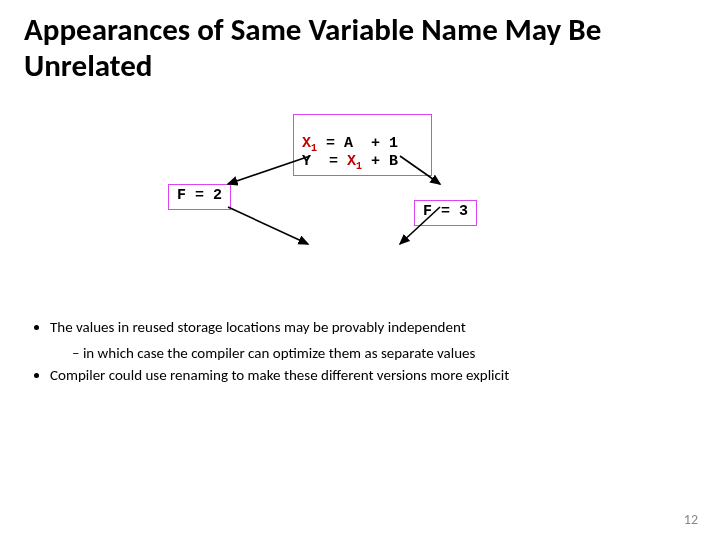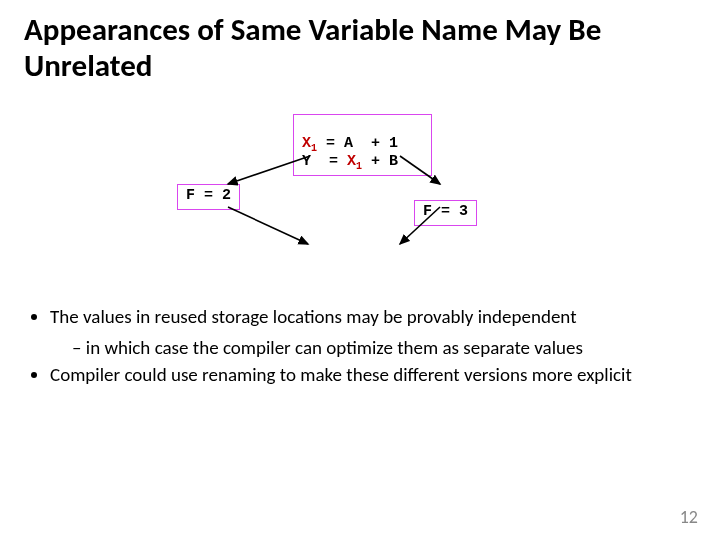--- a/index.html
+++ b/index.html
@@ -45,46 +45,46 @@
     white-space: pre;
   }
   .box sub {
     font-size: 10px;
     vertical-align: sub;
     line-height: 0;
   }
   .red { color: #c00000; }
   .blue { color: #0070c0; }
   #box-top    { left: 293px; top: 6px;  width: 121px;}
-  #box-left   { left: 177px; top: 76px; }
+  #box-left   { left: 168px; top: 76px; }
   #box-right  { left: 414px; top: 92px; }
   #box-bottom { left: 293px; top: 136px; width: 121px;}
   svg.arrow {
     position: absolute;
     overflow: visible;
     pointer-events: none;
   }
   
   .body {
     position: absolute;
     left: 28px;
-    top: 306px;
+    top: 318px;
     width: 664px;
-    font-size: 19px;
+    font-size: 15px;
     line-height: 1.2;
   }
   .body ul { margin: 0; padding-left: 22px; list-style: disc; }
   .body ul li { margin-bottom: 4px; }
   .body ul ul { list-style: none; padding-left: 22px; margin-top: 8px; margin-bottom: 4px;}
   .body ul ul li::before { content: "– "; }
   .page-num {
     position: absolute;
     right: 22px;
     bottom: 12px;
-    font-size: 18px;
+    font-size: 14px;
     color: #888;
   }
 </style>
 </head>
 <body>
 
 <div class="slide">
   <div class="title">Appearances of Same Variable Name May Be Unrelated</div>
 
   <div class="diagram">

